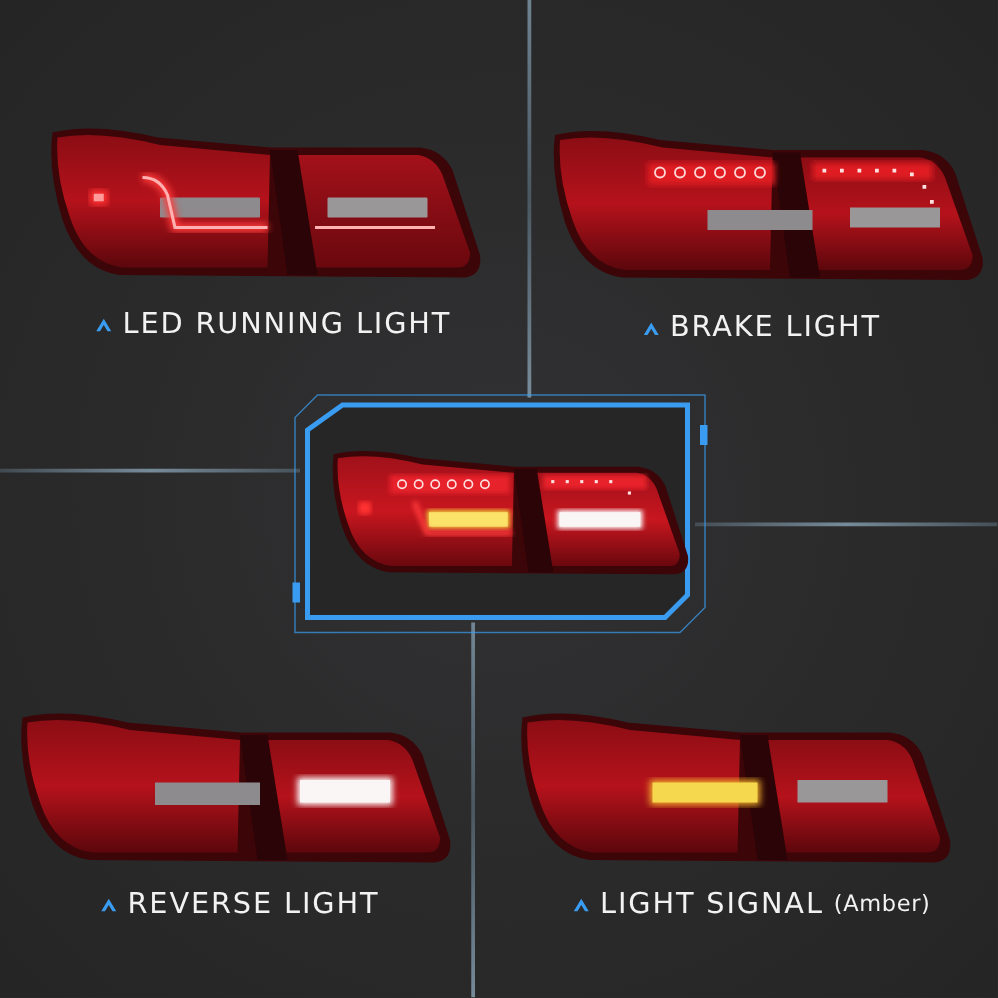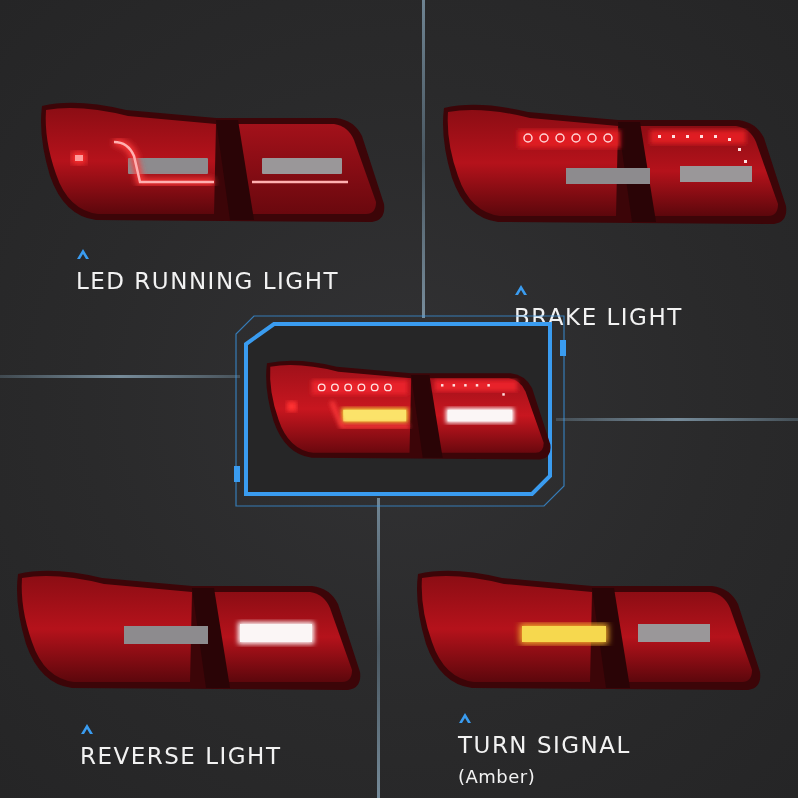--- a/index.html
+++ b/index.html
@@ -9,22 +9,22 @@
     font-family:"DejaVu Sans", "Liberation Sans", sans-serif;
   }
   .stage { position:absolute; inset:0; background:radial-gradient(ellipse at 50% 50%, #323234 0%, #2a2a2b 55%, #252526 100%); }
   .divider { position:absolute; background:linear-gradient(90deg, rgba(120,150,170,0.15), rgba(150,180,200,0.75), rgba(120,150,170,0.15)); }
   .divider.v { width:3px; background:linear-gradient(180deg, rgba(140,170,190,0.7), rgba(110,140,160,0.45), rgba(150,180,200,0.7)); }
   .divider.h { height:3px; background:linear-gradient(90deg, rgba(120,150,170,0.3), rgba(150,180,200,0.7), rgba(120,150,170,0.35)); }
 
   .panel { position:absolute; }
   .lamp { position:absolute; }
   .caption {
-    position:absolute; display:flex; align-items:flex-start; gap:8px;
-    color:#f2f2f2; font-size:23px; letter-spacing:1.5px; white-space:nowrap;flex-direction:column;
+    position:absolute; display:flex; align-items:center; gap:8px;
+    color:#f2f2f2; font-size:23px; letter-spacing:1.5px; white-space:nowrap;
   }
   .caption .chev { width:14px; height:14px; display:inline-block; }
   .caption .small { font-size:18px; letter-spacing:0.5px; }
 
   .frame { position:absolute; }
 </style>
 </head>
 <body>
 
 <div class="stage">
@@ -103,21 +103,21 @@
           <rect x="248" y="37" width="3" height="3"></rect>
         <rect x="262" y="37" width="3" height="3"></rect>
           <rect x="276" y="37" width="3" height="3"></rect>
           <rect x="290" y="40" width="3" height="3"></rect>
         <rect x="300" y="50" width="3" height="3"></rect>
           <rect x="306" y="62" width="3" height="3"></rect>
       </g>
       <rect x="128" y="70" width="84" height="16" fill="#8d8b8e"></rect>
       <rect x="242" y="68" width="72" height="16" fill="#9a9799"></rect>
     </svg>
-    <div class="caption" style="left:90px; top:249px;margin-top:33px;">
+    <div class="caption" style="left:90px; top:249px;">
       <svg class="chev" viewBox="0 0 14 14">
           <path d="M1 13 L7 3 L13 13 L10 13 L7 8 L4 13 Z" fill="#3a9cf0"></path>
         </svg>
       <span>BRAKE LIGHT</span>
     </div>
   </div>
 
   <div class="panel" style="left:232px; top:312px; width:336px; height:196px;">
     <svg class="frame" style="left:0; top:0;" width="336" height="196" viewBox="0 0 336 196">
       <path d="M22 4 L332 4 L332 174 L312 194 L4 194 L4 22 Z" fill="none" stroke="#3a9cf0" stroke-width="1.2" opacity="0.7"></path>
@@ -181,21 +181,21 @@
           </filter>
       </defs>
       <path d="M6 10 Q40 2 90 14 L180 22 L300 22 Q318 24 326 40 L348 108 Q350 124 336 126 L60 124 Q28 120 14 80 Q2 40 6 10 Z" fill="#3c0508"></path>
       <path d="M10 14 Q44 8 92 20 L180 28 L178 118 L62 118 Q32 114 20 78 Q8 44 10 14 Z" fill="url(#rE)"></path>
       <path d="M184 28 L298 28 Q312 30 318 44 L340 106 Q340 118 330 118 L206 118 Z" fill="url(#rE)"></path>
       <path d="M180 24 L202 24 L218 124 L194 124 Z" fill="#2a0406"></path>
       <rect x="112" y="62" width="84" height="18" fill="#8d8b8e"></rect>
       <rect x="226" y="58" width="76" height="22" fill="#ffffff" filter="url(#glowD)"></rect>
       <rect x="228" y="60" width="72" height="18" fill="#fbf6f6"></rect>
     </svg>
-    <div class="caption" style="left:80px; top:190px;margin-top:11px;">
+    <div class="caption" style="left:80px; top:190px;">
       <svg class="chev" viewBox="0 0 14 14">
           <path d="M1 13 L7 3 L13 13 L10 13 L7 8 L4 13 Z" fill="#3a9cf0"></path>
         </svg>
       <span>REVERSE LIGHT</span>
     </div>
   </div>
 
   <div class="panel" style="left:380px; top:520px; width:418px; height:278px;">
     <svg class="lamp" style="left:32px; top:44px;" width="350" height="135" viewBox="0 0 350 135">
       <defs>
@@ -213,18 +213,18 @@
       <path d="M184 28 L298 28 Q312 30 318 44 L340 106 Q340 118 330 118 L206 118 Z" fill="url(#rF)"></path>
       <path d="M180 24 L202 24 L218 124 L194 124 Z" fill="#2a0406"></path>
       <rect x="108" y="60" width="88" height="20" fill="#f3b02a" filter="url(#glowE)"></rect>
       <rect x="110" y="62" width="84" height="16" fill="#f6d84e"></rect>
       <rect x="226" y="60" width="72" height="18" fill="#9a9799"></rect>
     </svg>
     <div class="caption" style="left:78px; top:190px;">
       <svg class="chev" viewBox="0 0 14 14">
           <path d="M1 13 L7 3 L13 13 L10 13 L7 8 L4 13 Z" fill="#3a9cf0"></path>
         </svg>
-      <span>TURN SIGNAL</span>
+      <span>LIGHT SIGNAL</span>
         <span class="small">(Amber)</span>
     </div>
   </div>
 
 </div>
 
 </body></html>

